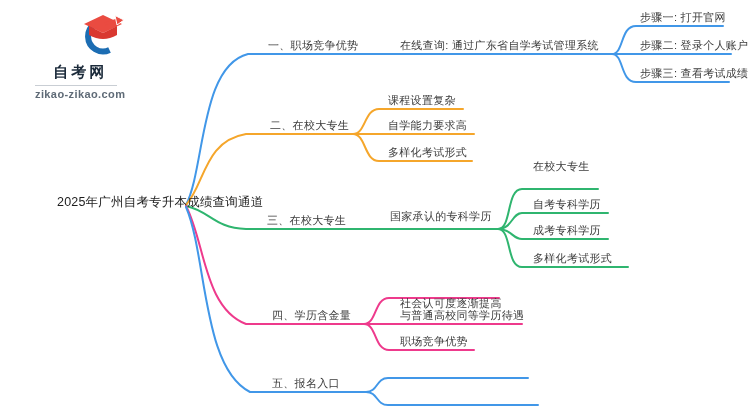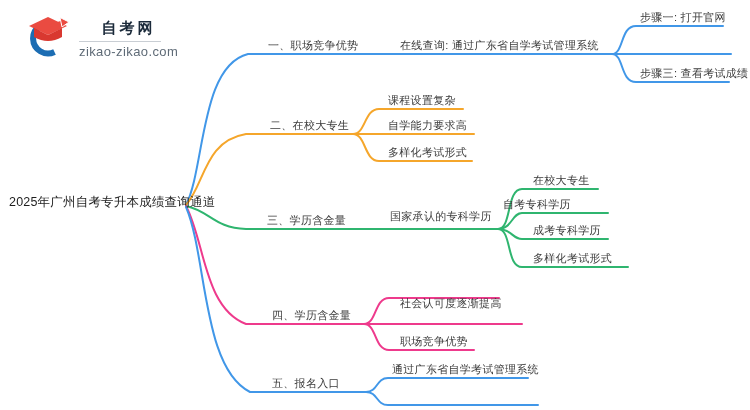--- a/index.html
+++ b/index.html
@@ -6,28 +6,28 @@
   .canvas{
     position:relative;width:750px;height:410px;background:#ffffff;overflow:hidden;
     font-family:"Liberation Sans","DejaVu Sans",sans-serif;
   }
   .links{position:absolute;left:0;top:0;width:750px;height:410px;}
   .links path{fill:none;stroke-width:2;stroke-linecap:round;stroke-linejoin:round;}
   .nd{
     position:absolute;font-size:11px;line-height:12px;color:#3b3b3b;
     white-space:nowrap;letter-spacing:0.3px;
   }
-  .center-topic{font-size:12.5px;color:#1d1d1d;letter-spacing:0.2px;}
+  .center-topic{font-size:12.5px;color:#1d1d1d;letter-spacing:0.2px;margin-left:48px;}
   
-  .logo{position:absolute;left:26px;top:12px;display:flex;align-items:center;}
+  .logo{position:absolute;left:26px;top:12px;display:flex;align-items:flex-end;flex-direction:column;}
   .logo-icon{width:44px;height:44px;display:block;}
   .logo-text{margin-left:9px;padding-top:7px;}
   .logo-title{font-size:15px;font-weight:bold;color:#1b2a3a;letter-spacing:3px;text-align:center;}
   .logo-divider{border-top:1px solid #c9ced4;margin:3px 0 2px 0;width:82px;}
-  .logo-domain{font-size:13px;color:#5f6b77;letter-spacing:0.4px;text-align:center;}
+  .logo-domain{font-size:11px;color:#5f6b77;letter-spacing:0.4px;text-align:center;font-weight:bold;}
 </style>
 </head>
 <body>
 
 <div class="canvas">
 
   <svg class="links" viewBox="0 0 750 410">
     <g stroke="#4197e8">
       <path d="M186,205 C205,168 200,66 248,54 L612,54"></path>
       <path d="M612,54 C624,54 620,26 636,26 L723,26"></path>
@@ -73,34 +73,35 @@
       <div class="logo-divider"></div>
       <div class="logo-domain">zikao-zikao.com</div>
     </div>
   </div>
 
   <div class="nd center-topic" style="left:9px;top:196px">2025年广州自考专升本成绩查询通道</div>
 
   <div class="nd" style="left:268px;top:39px">一、职场竞争优势</div>
   <div class="nd" style="left:400px;top:39px">在线查询: 通过广东省自学考试管理系统</div>
   <div class="nd" style="left:640px;top:11px">步骤一: 打开官网</div>
+  <div class="nd" style="left:640px;top:39px">步骤二: 登录个人账户</div>
   <div class="nd" style="left:640px;top:67px">步骤三: 查看考试成绩</div>
 
   <div class="nd" style="left:270px;top:119px">二、在校大专生</div>
   <div class="nd" style="left:388px;top:94px">课程设置复杂</div>
   <div class="nd" style="left:388px;top:119px">自学能力要求高</div>
   <div class="nd" style="left:388px;top:146px">多样化考试形式</div>
 
-  <div class="nd" style="left:267px;top:214px">三、学历含金量</div>
+  <div class="nd" style="left:267px;top:214px">三、在校大专生</div>
   <div class="nd" style="left:390px;top:210px">国家承认的专科学历</div>
-  <div class="nd" style="left:533px;top:174px">在校大专生</div>
-  <div class="nd" style="left:503px;top:198px">自考专科学历</div>
+  <div class="nd" style="left:533px;top:160px">在校大专生</div>
+  <div class="nd" style="left:533px;top:198px">自考专科学历</div>
   <div class="nd" style="left:533px;top:224px">成考专科学历</div>
   <div class="nd" style="left:533px;top:252px">多样化考试形式</div>
 
   <div class="nd" style="left:272px;top:309px">四、学历含金量</div>
   <div class="nd" style="left:400px;top:297px">社会认可度逐渐提高</div>
+  <div class="nd" style="left:400px;top:309px">与普通高校同等学历待遇</div>
   <div class="nd" style="left:400px;top:335px">职场竞争优势</div>
 
   <div class="nd" style="left:272px;top:377px">五、报名入口</div>
-  <div class="nd" style="left:392px;top:363px">通过广东省自学考试管理系统</div>
 
 </div>
 
 </body></html>

